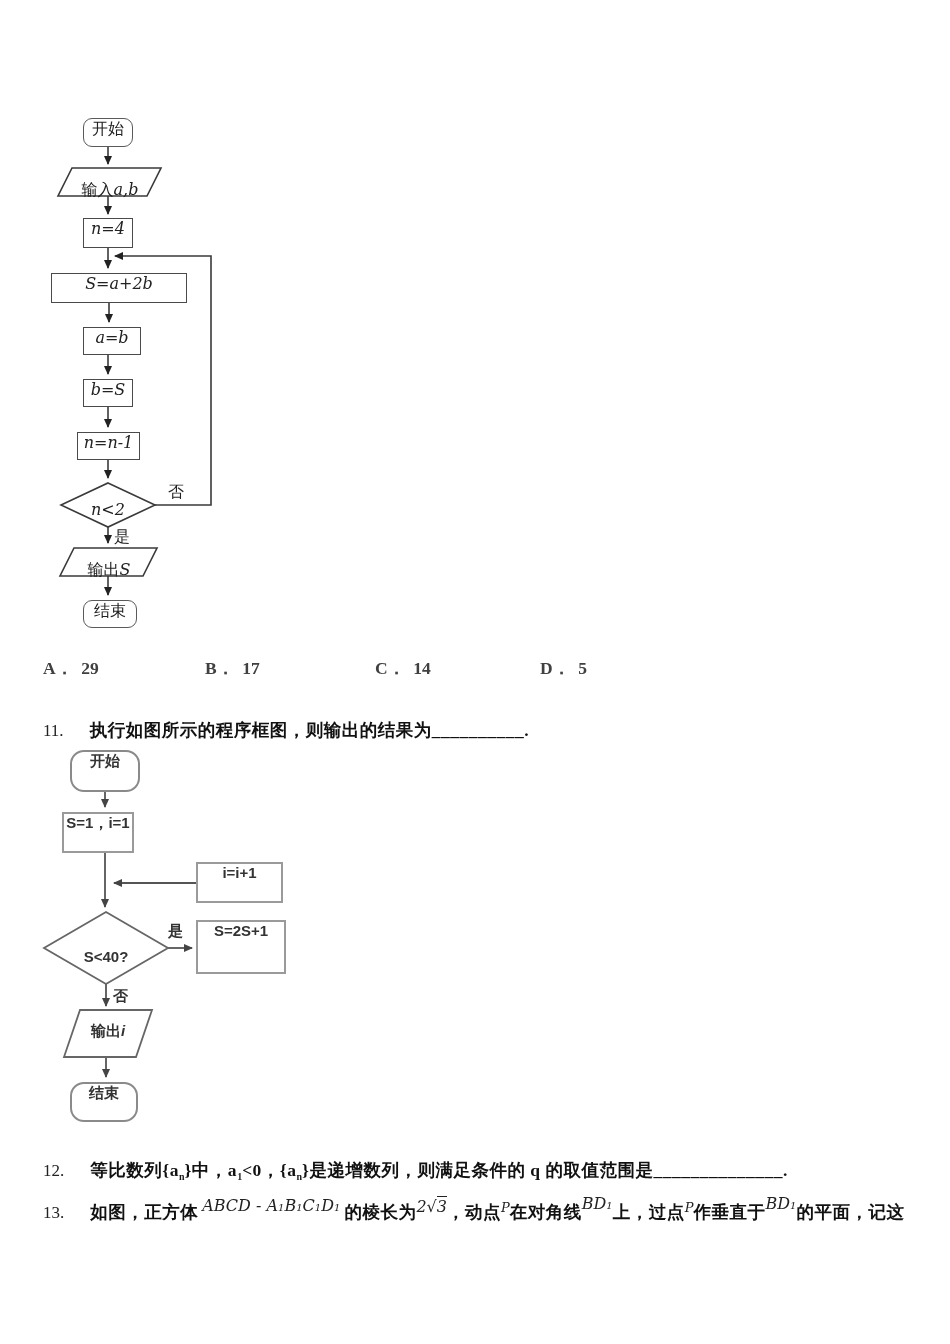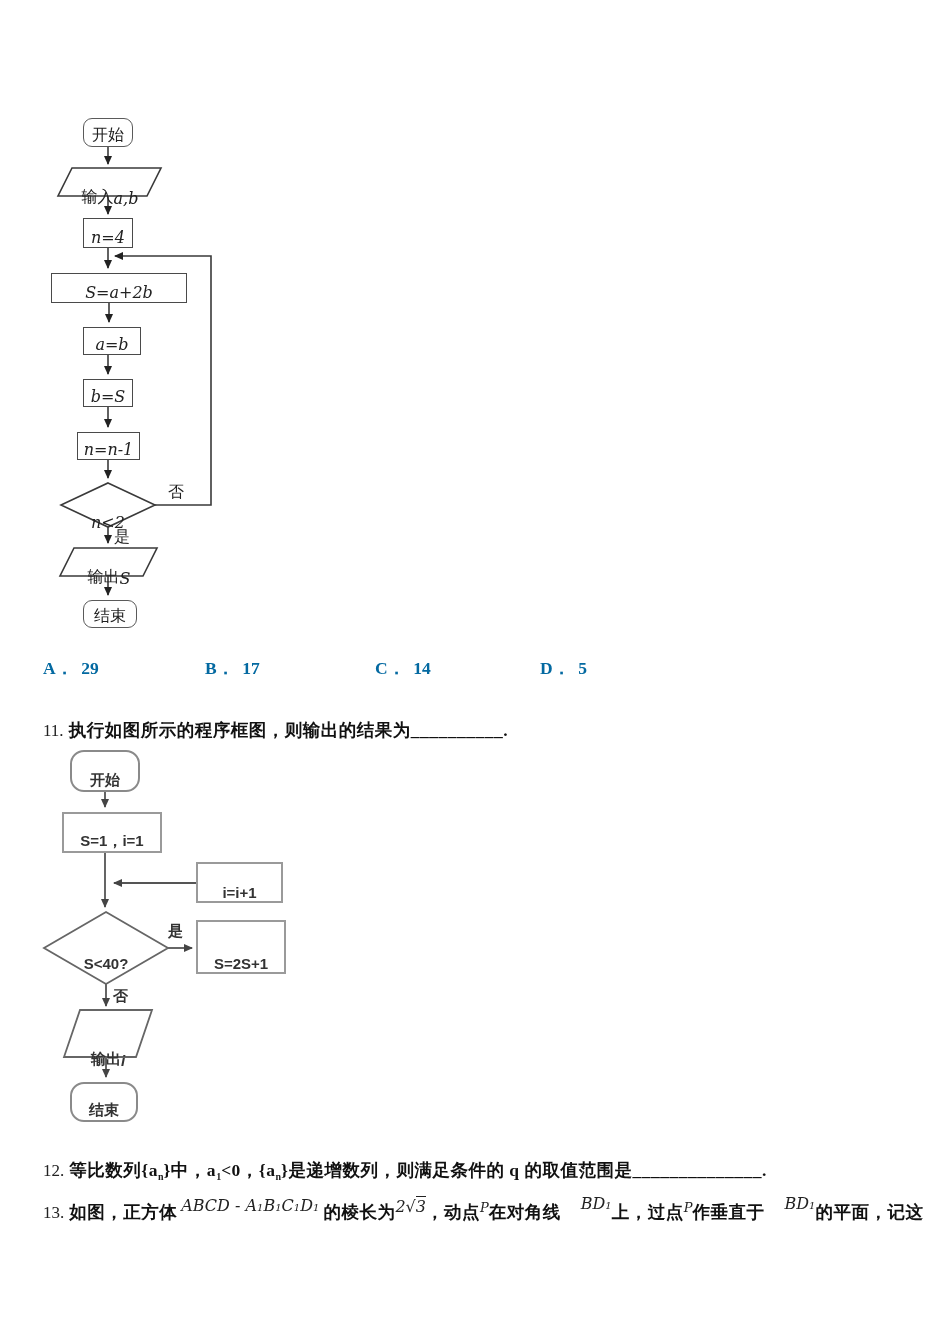--- a/index.html
+++ b/index.html
@@ -1,44 +1,44 @@
 <!DOCTYPE html>
 <html><head>
 <meta charset="utf-8">
 <style>
   html,body{margin:0;padding:0;background:#fff;}
   .page{position:relative;width:950px;height:1344px;background:#ffffff;overflow:hidden;
         font-family:"Liberation Serif","DejaVu Serif",serif;color:#1a1a1a;}
   svg.connectors{position:absolute;left:0;top:0;pointer-events:none;}
-  .node{position:absolute;box-sizing:border-box;display:flex;align-items:flex-end;justify-content:center;
+  .node{position:absolute;box-sizing:border-box;display:flex;align-items:flex-start;justify-content:center;
         background:#fff;white-space:nowrap;}
   .ghost{background:transparent;margin-top:12px;}
   
   .rect1{border:1.6px solid #4a4a4a;}
   .term1{border:1.8px solid #5a5a5a;border-radius:9px;}
   .fc1-cn{font-size:16px;color:#222;}
   .fc1-math{font-family:"DejaVu Serif","Liberation Serif",serif;font-style:italic;font-size:16px;color:#222;}
   .fc1-branch{position:absolute;font-size:16px;color:#222;}
   
   .rect2{border:2px solid #9a9a9a;}
   .term2{border:2px solid #8a8a8a;border-radius:14px;}
   .fc2-txt{font-family:"Liberation Sans","DejaVu Sans",sans-serif;font-weight:bold;font-size:15px;color:#333;}
   .fc2-branch{position:absolute;font-family:"Liberation Sans","DejaVu Sans",sans-serif;font-weight:bold;font-size:15px;color:#333;}
   
   .tline{position:absolute;white-space:nowrap;}
-  .qnum{font-size:17px;font-weight:normal;color:#222;margin-right:5px;}
+  .qnum{font-size:17px;font-weight:normal;color:#222;margin-right:26px;}
   .cnbold{font-size:17.5px;font-weight:bold;color:#111;letter-spacing:0.5px;}
-  .opt{position:absolute;font-size:17.5px;font-weight:bold;color:#0369a1;}
+  .opt{position:absolute;font-size:17.5px;font-weight:bold;color:#404040;}
   .opt .val{margin-left:8px;}
   sub.s{font-size:10px;font-weight:bold;}
   .m{font-family:"DejaVu Serif","Liberation Serif",serif;font-style:italic;font-size:16px;color:#222;
      position:relative;display:inline-block;text-align:center;}
   .m .msub{font-size:10px;font-style:italic;}
   .raise7{top:-7px;}
-  .raise9{top:-9px;margin-left:20px;}
+  .raise9{top:-9px;}
   .raise6{top:-6px;}
   .psmall{font-size:13px;}
   .radicand{border-top:1.3px solid #222;font-style:italic;}
   .sqrtsym{font-style:normal;}
 </style>
 </head>
 <body>
 
 <div class="page">
 
@@ -102,21 +102,21 @@
   </div>
 
   <div class="node rect1" style="left:83px;top:379px;width:50px;height:28px">
     <span class="fc1-math">b=S</span>
   </div>
 
   <div class="node rect1" style="left:77px;top:432px;width:63px;height:28px">
     <span class="fc1-math">n=n-1</span>
   </div>
 
-  <div class="node ghost" style="left:68px;top:498px;width:80px;height:22px">
+  <div class="node ghost" style="left:68px;top:488px;width:80px;height:22px">
     <span class="fc1-math">n&lt;2</span>
   </div>
 
   <span class="fc1-branch" style="left:168px;top:482px">否</span>
   <span class="fc1-branch" style="left:114px;top:527px">是</span>
 
   <div class="node ghost" style="left:60px;top:548px;width:98px;height:28px">
     <span class="fc1-cn">输出</span>
       <span class="fc1-math">S</span>
   </div>
@@ -134,21 +134,21 @@
 
 
   <div class="tline" style="left:43px;top:718px">
     <span class="qnum">11.</span><span class="cnbold">执行如图所示的程序框图，则输出的结果为__________.</span>
   </div>
 
   <div class="node term2" style="left:70px;top:750px;width:70px;height:42px">
     <span class="fc2-txt">开始</span>
   </div>
 
-  <div class="node rect2" style="left:62px;top:812px;width:100px;height:41px">
+  <div class="node rect2" style="left:62px;top:812px;width:72px;height:41px">
     <span class="fc2-txt">S=1，i=1</span>
   </div>
 
   <div class="node rect2" style="left:196px;top:862px;width:87px;height:41px">
     <span class="fc2-txt">i=i+1</span>
   </div>
 
   <div class="node ghost" style="left:64px;top:936px;width:84px;height:24px">
     <span class="fc2-txt">S&lt;40?</span>
   </div>

